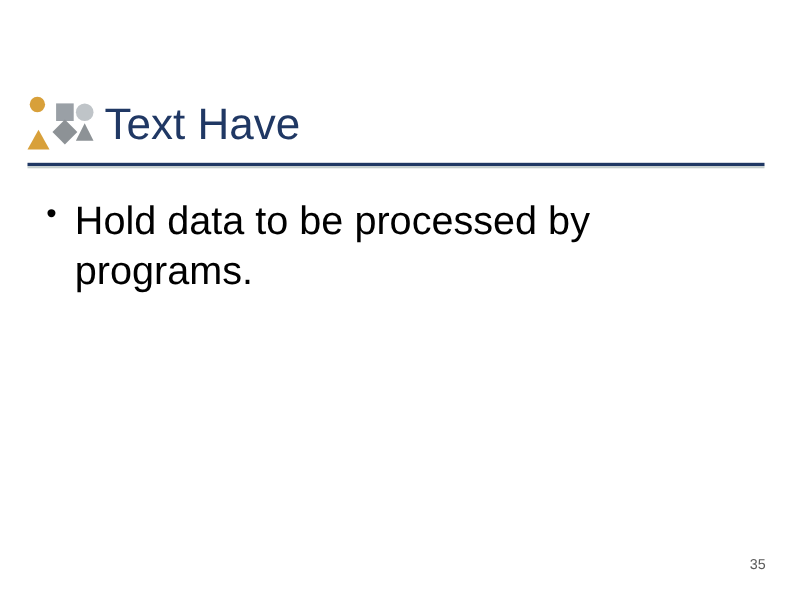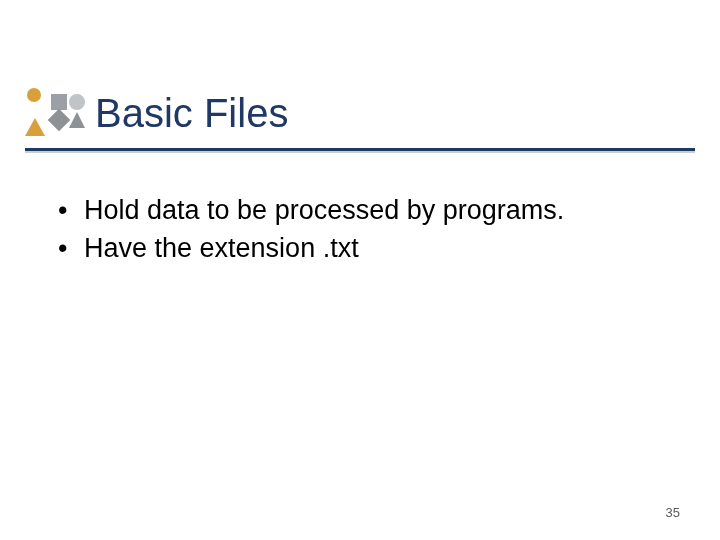--- a/index.html
+++ b/index.html
@@ -88,43 +88,43 @@
     border-top: 3px solid #203864;
     border-bottom: 2px solid #c6cfce;
   }
   .body {
     position: absolute;
     top: 178px;
     left: 38px;
     right: 38px;
   }
   ul.bullets {
-    margin: 16px;
+    margin: 0;
     padding: 0;
     list-style: none;
-    font-size: 27px;
+    font-size: 36px;
     line-height: 1.25;
   }
   ul.bullets > li {
     position: relative;
     padding-left: 30px;
     margin: 0 0 4px 0;
   }
   ul.bullets > li::before {
     content: "•";
     position: absolute;
     left: 4px;
     top: 0;
     font-size: 27px;
     color: #000;
   }
   .italic { font-style: italic; }
   .pagenum {
     position: absolute;
-    right: 40px;
+    right: 24px;
     bottom: 20px;
     font-size: 13px;
     color: #5b5b5b;
   }
 </style>
 </head>
 <body>
 
 <div class="slide">
 
@@ -132,27 +132,26 @@
     <div class="icon">
       <div class="ball"></div>
       <div class="prism"></div>
       <div class="grid">
         <div class="sq"></div>
         <div class="circ"></div>
         <div class="diam"></div>
         <div class="tri"></div>
       </div>
     </div>
-    <div class="title">Basic Files</div>
+    <div class="title">Text Have</div>
   </div>
 
   <div class="rule"></div>
 
   <div class="body">
     <ul class="bullets">
       <li><span>Hold data to be processed by programs.</span></li>
-      <li><span>Have the extension .txt</span></li>
     </ul>
   </div>
 
   <div class="pagenum">35</div>
 
 </div>
 
 </body></html>

